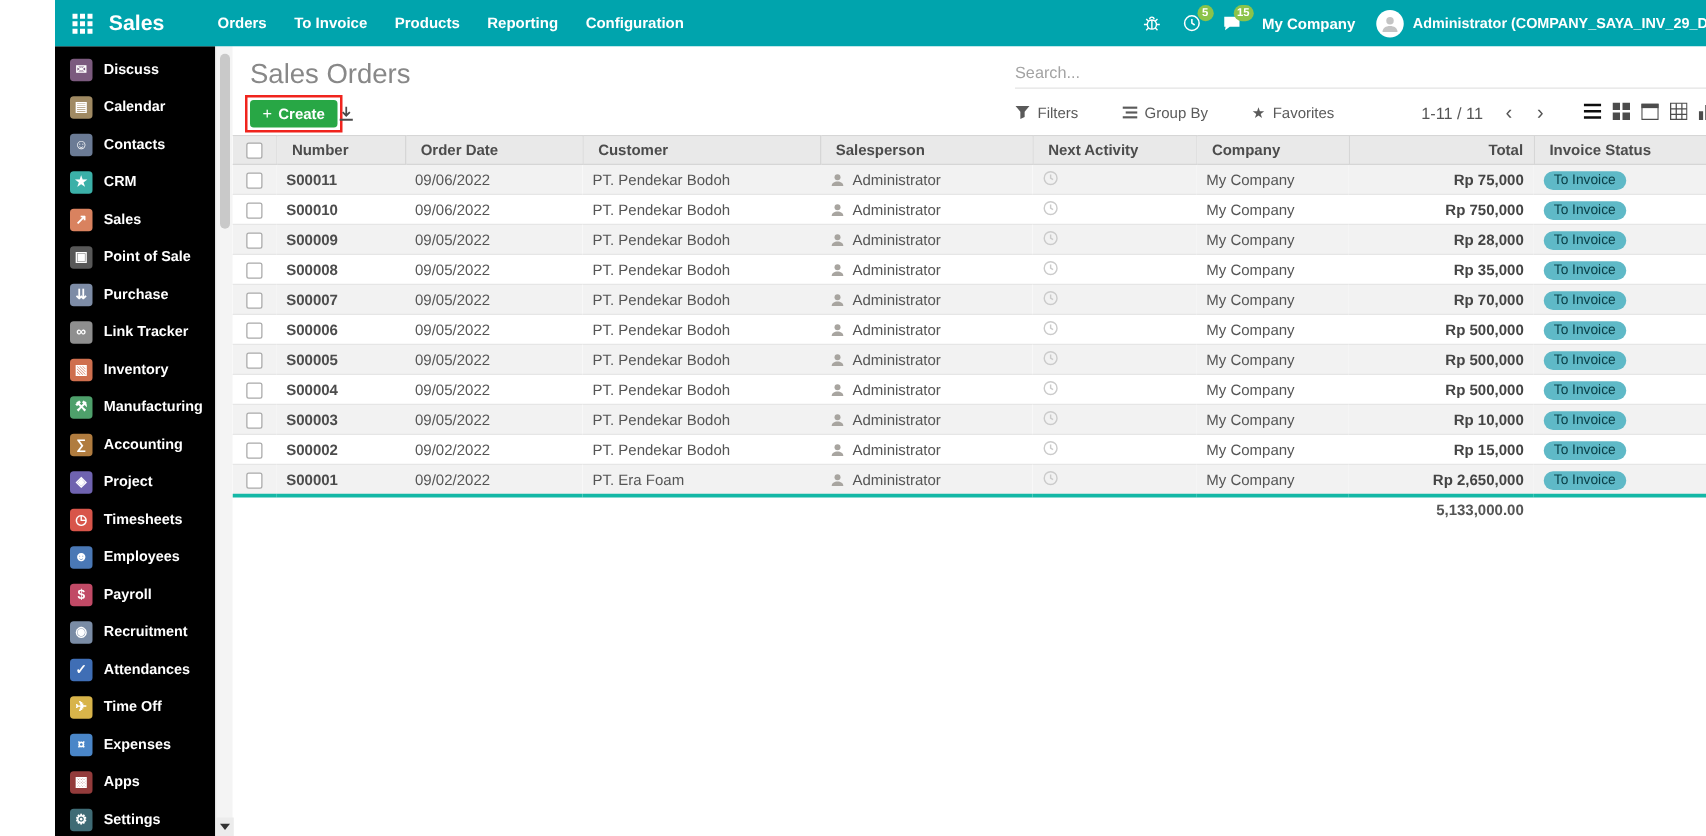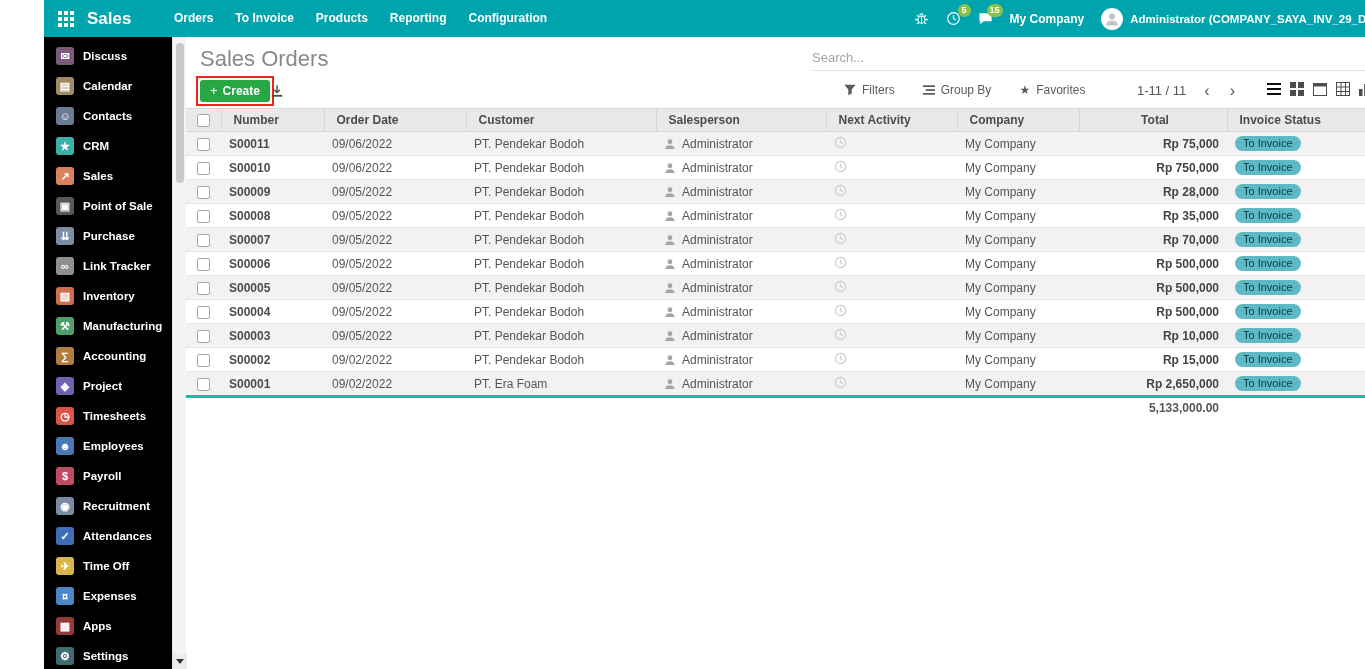--- a/index.html
+++ b/index.html
@@ -53,37 +53,37 @@
   .searchbar input { flex:1; border:0; outline:0; font-size:13px; color:#555; background:transparent; }
   .searchbar input::placeholder { color:#a3a3a3; }
 
   .cp-row2 { position:relative; height:33px; }
   .create-wrap { position:absolute; left:10px; top:1px; border:2px solid var(--highlight-outline,#f0241d); padding:2px; }
   .btn-create { background:var(--create-button-bg,#28a745); color:#fff; border:0; font-size:12px; font-weight:600;
                 padding:4px 10px; border-radius:3px; display:flex; align-items:center; gap:5px;
                 font-family:"Liberation Sans",sans-serif; }
   .btn-create .plus { font-size:13px; font-weight:400; line-height:12px; }
   .btn-download { position:absolute; left:84px; top:9px; display:flex; color:#4a4a4a; }
-  .filter-bar { position:absolute; left:658px; top:8px; display:flex; gap:28px; }
+  .filter-bar { position:absolute; left:626px; top:8px; display:flex; gap:35px; }
   .fb-item { display:flex; align-items:center; gap:6px; font-size:12px; color:#5a5a5a; white-space:nowrap; }
   .fb-item .star { color:#5a5a5a; font-size:12px; }
   .pager { position:absolute; right:172px; top:8px; display:flex; align-items:center; gap:16px; }
   .pager-count { font-size:13px; color:#555; }
   .pg-arrow { font-size:16px; line-height:14px; color:#555; padding:0 2px; }
   .view-switcher { position:absolute; right:13px; top:7px; display:flex; gap:9px; align-items:center; }
   .vs-btn { color:#4c4c4c; display:flex; }
   .vs-btn.active { color:#0d0d0d; }
 
   
   table { width:100%; border-collapse:collapse; table-layout:fixed; font-size:12px; margin-top:0; }
   th, td { overflow:hidden; white-space:nowrap; text-overflow:ellipsis; height:23px; padding:0 8px; }
   thead th { background:#e9e9e9; color:#4c4c4c; font-weight:700; text-align:left;
              border:1px solid #d6d6d6; border-left:0;padding-left:12px; }
   thead th:last-child { border-right:0; }
-  thead th.col-h-6 { text-align:center; }
+  thead th.col-h-6 { text-align:right; }
   .col-sel { padding:0; text-align:center; }
   .col-opts { padding:0; text-align:center; color:#777; font-size:13px; }
   tbody tr { border-bottom:1px solid #e6e6e6; }
   tbody tr:nth-child(odd) { background:#f2f2f2; }
   tbody td { color:#555; }
   td.c-number { font-weight:700; color:#4c4c4c; }
   td.c-total { text-align:right; font-weight:700; color:#444; }
   td.c-sales { display:flex; align-items:center; gap:6px; border:0; }
   .sp-ic { display:inline-flex; color:#a8a5a0; }
   .act-ic { display:inline-flex; color:#cbcbcb; }

